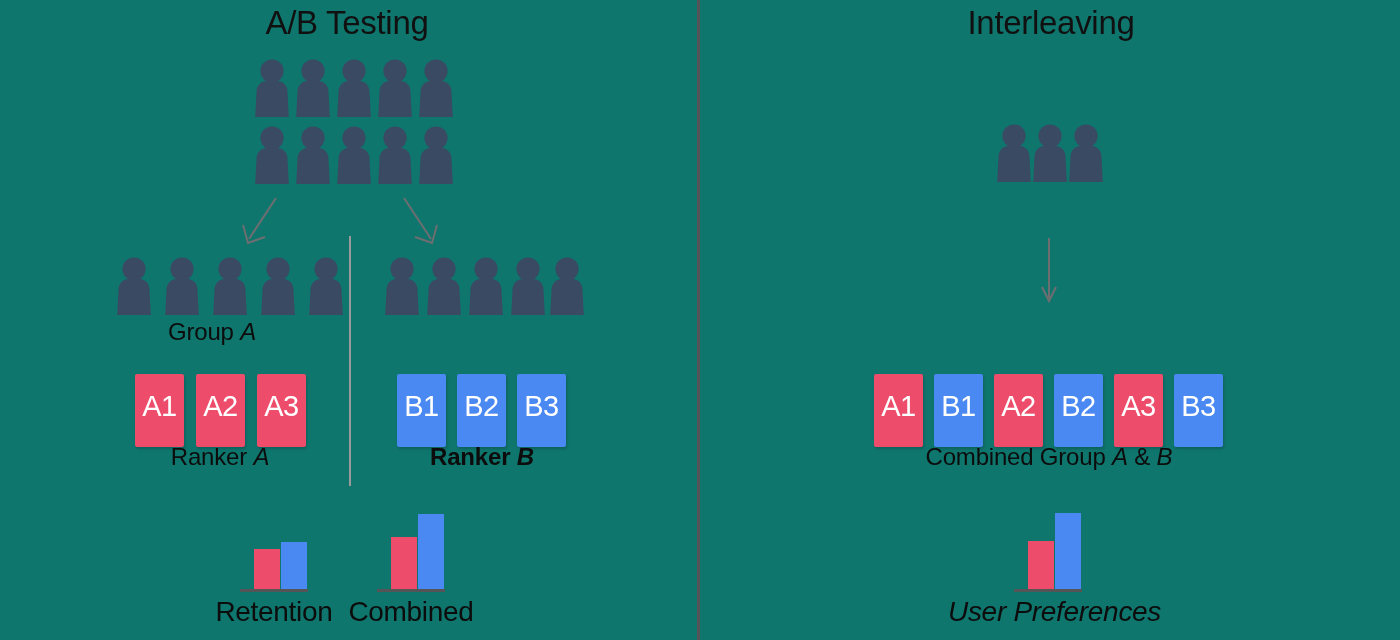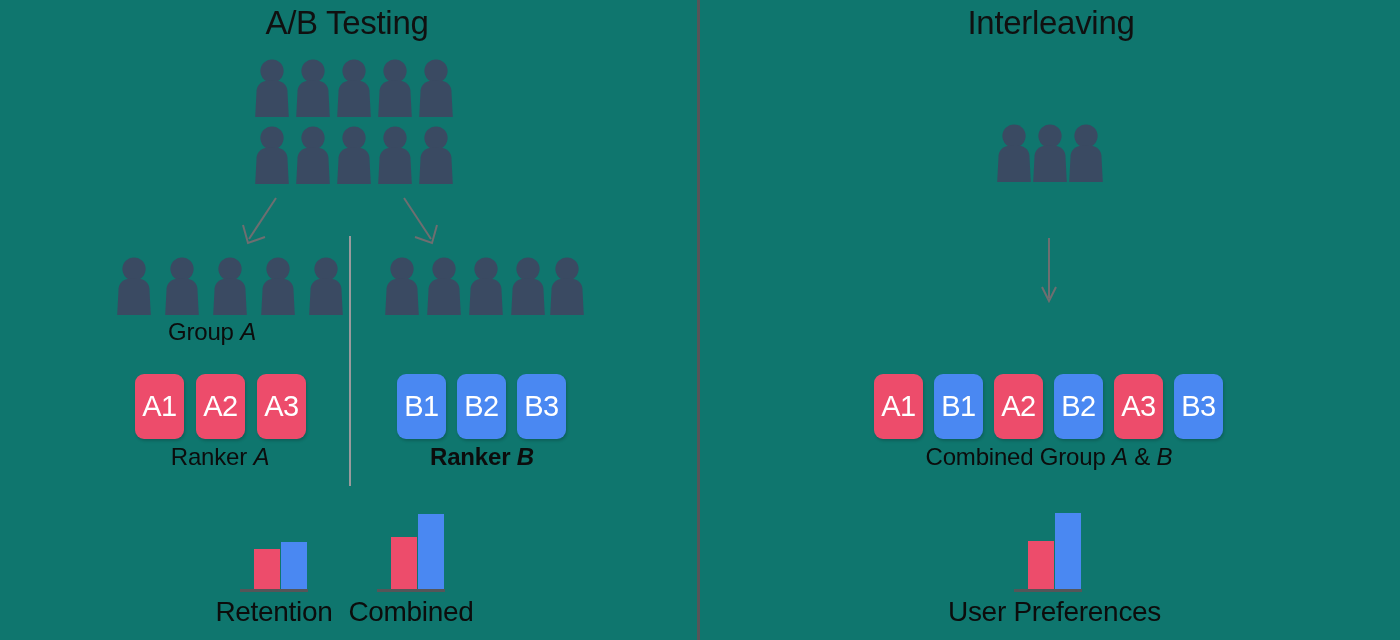--- a/index.html
+++ b/index.html
@@ -68,22 +68,22 @@
     color: #0c0c0c;
     white-space: nowrap;
     letter-spacing: -0.2px;
   }
   .caption i { font-style: italic; }
 
   
   .chip {
     position: absolute;
     width: 49px;
-    height: 65px;
-    border-radius: 9px;
+    height: 73px;
+    border-radius: 2px;
     color: #ffffff;
     font-size: 29px;
     line-height: 65px;
     text-align: center;
     letter-spacing: -0.5px;
     box-shadow: 1px 2px 3px rgba(0,0,0,0.18);
   }
 
   
   .chart { position: absolute; }
@@ -328,15 +328,15 @@
     </div>
   <div class="caption" style="left:899px;top:443px;width:300px;">
     <span>Combined Group </span><i>A</i><span> &amp; </span><i>B</i>
   </div>
 
   <div class="chart" id="chart-userpref" style="left:1014px;top:497px;width:68px;height:95px;">
       <div class="baseline" style="width: 68px;"></div>
       <div class="bar" style="left: 14px; height: 48px; background: rgb(237, 76, 107);"></div>
       <div class="bar" style="left: 41px; height: 76px; background: rgb(74, 136, 242);"></div>
     </div>
-  <div class="chart-label" style="left:948px;top:596px;width:200px;">User Preferences</div>
+  <div class="chart-label" style="left:948px;top:596px;width:200px;font-style:italic;">User Preferences</div>
 
 </div>
 
 </body></html>

